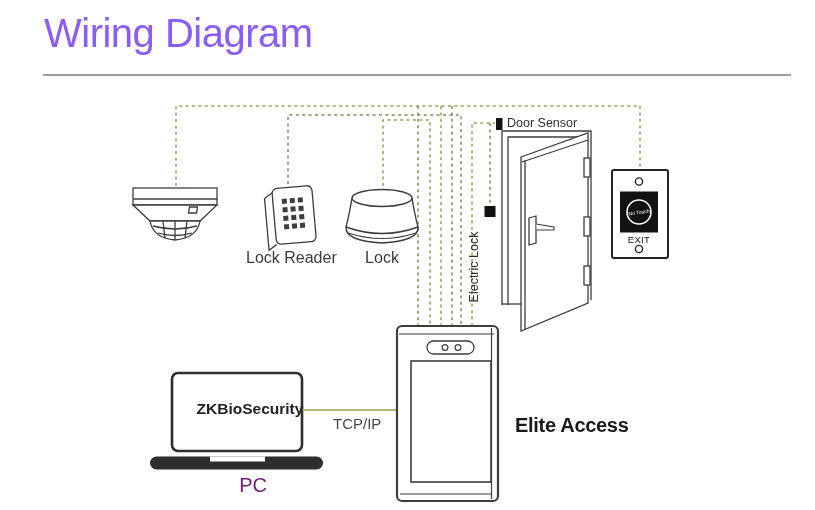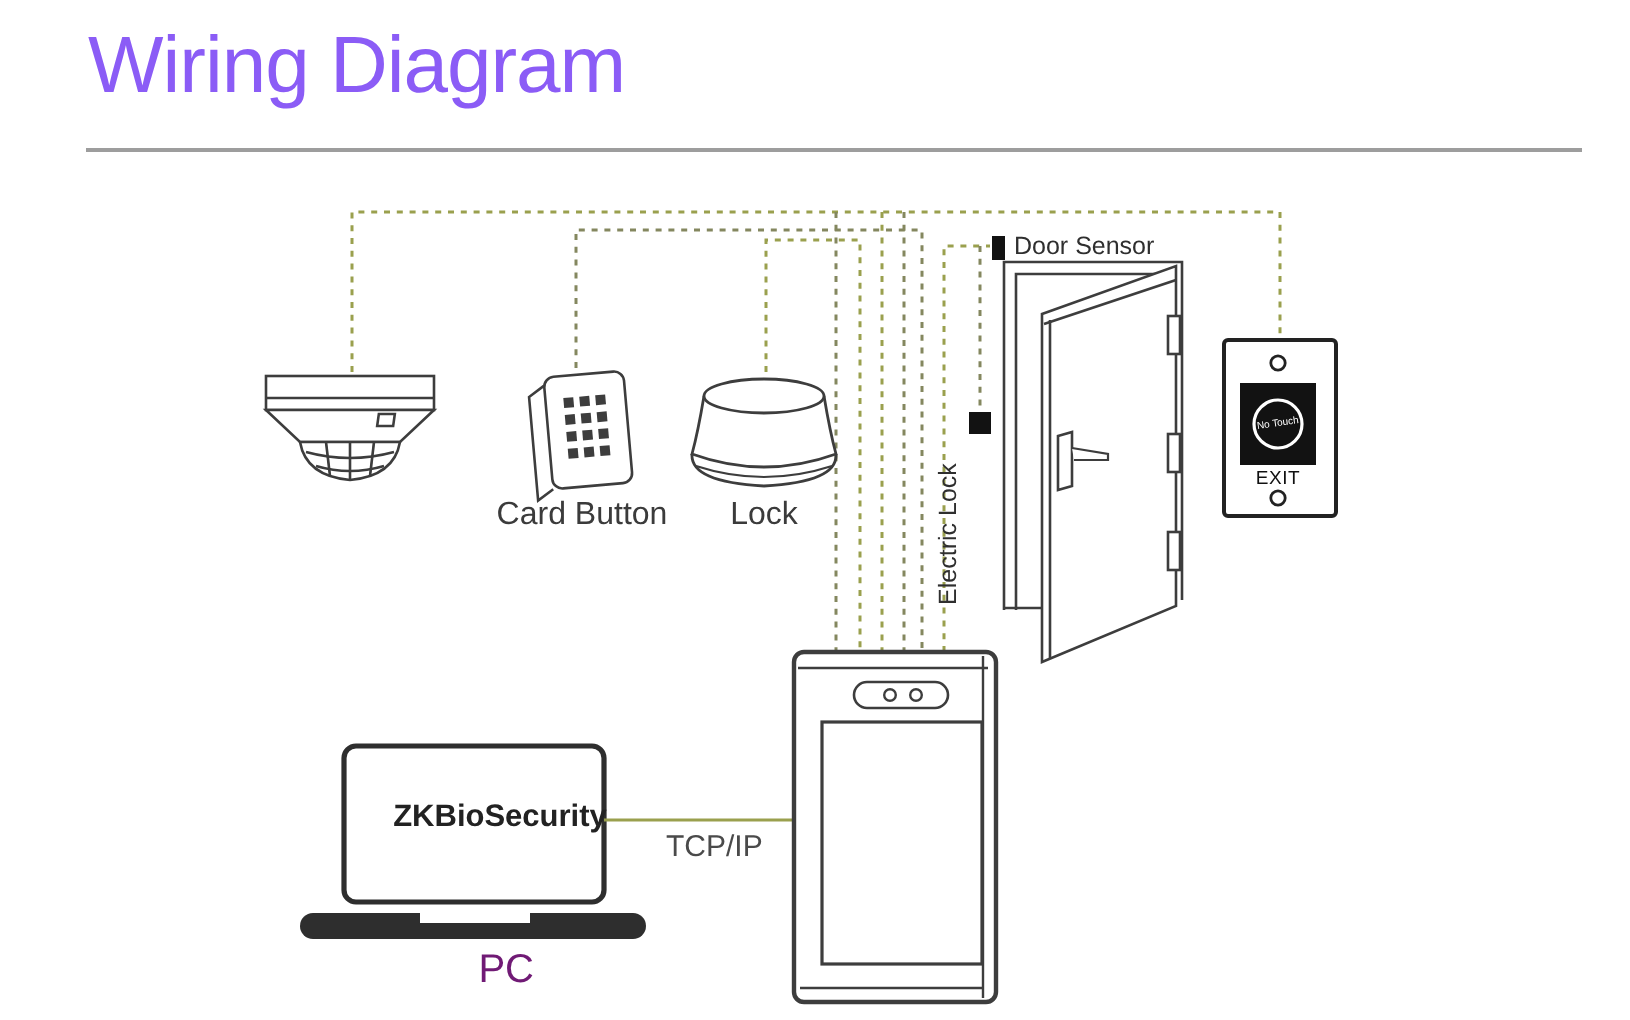--- a/index.html
+++ b/index.html
@@ -150,33 +150,34 @@
       <line x1="491.5" y1="328" x2="491.5" y2="499" stroke-width="1.2"></line>
       <line x1="400" y1="494" x2="491" y2="494" stroke-width="1.2"></line>
       <rect x="427" y="341" width="47" height="13" rx="6.5" stroke-width="1.3"></rect>
       <circle cx="445" cy="347.5" r="2.9" stroke-width="1.2"></circle>
       <circle cx="458" cy="347.5" r="2.9" stroke-width="1.2"></circle>
       <rect x="411" y="361" width="80" height="121" stroke-width="1.6"></rect>
     </g>
   </svg>
 
 
-  <div class="lbl lbl-device ctr" style="left:246px;top:249px;width:90px;">Card Button</div>
+  <div class="lbl lbl-device ctr" style="left:246px;top:249px;width:90px;">Lock Reader</div>
 
   <div class="lbl lbl-device ctr" style="left:342px;top:249px;width:80px;">Lock</div>
 
   <div class="lbl lbl-small" style="left:507px;top:116px;">Door Sensor</div>
 
   <div class="lbl lbl-small lbl-rot" style="left:429px;top:260px;width:90px;">Electric Lock</div>
 
   <div class="lbl lbl-notouch" style="left:619px;top:209px;width:40px;">No Touch</div>
 
   <div class="lbl lbl-exit-plate" style="left:619px;top:234px;width:40px;">EXIT</div>
 
 
   <div class="lbl lbl-software" style="left:172px;top:400px;width:156px;">ZKBioSecurity</div>
 
   <div class="lbl lbl-tcp" style="left:333px;top:415px;text-align:right;">TCP/IP</div>
 
   <div class="lbl lbl-pc" style="left:207px;top:474px;width:60px;">PC</div>
 
+  <div class="lbl lbl-bold-lg" style="left:515px;top:414px;">Elite Access</div>
 
 </div>
 
 </body></html>

